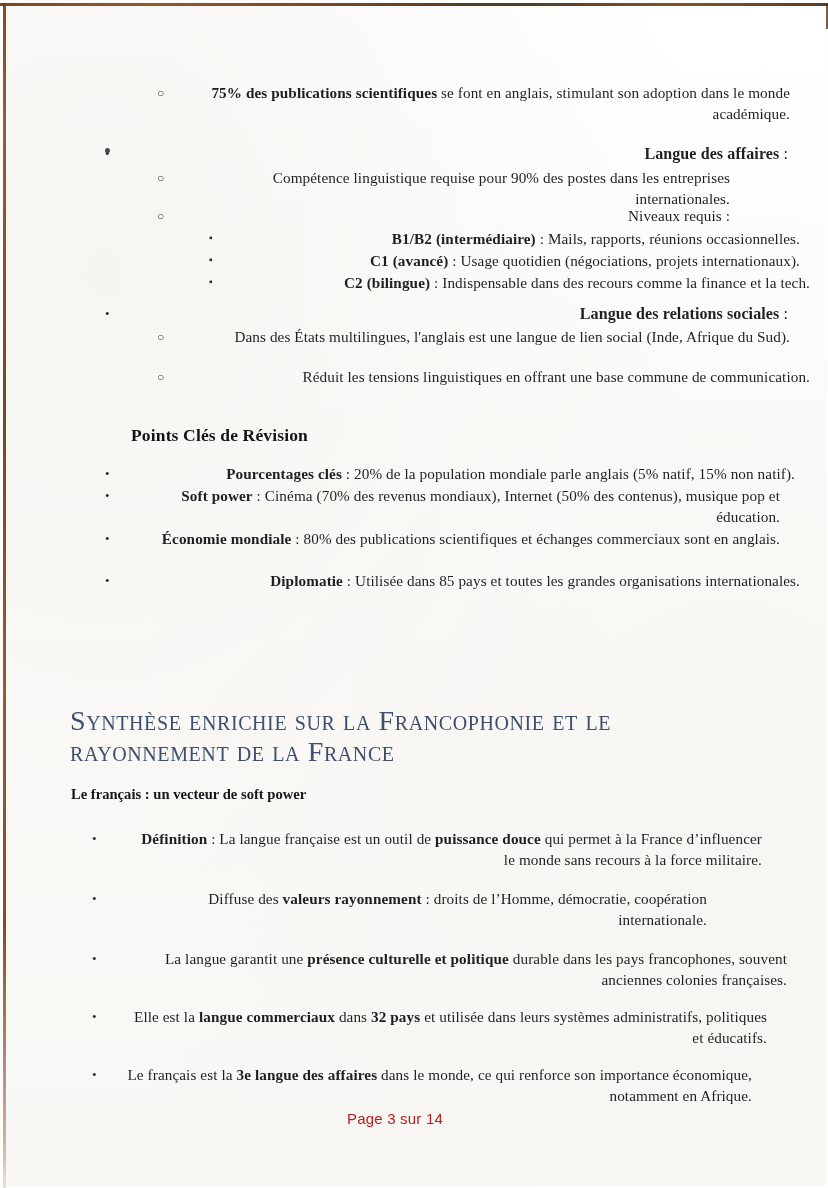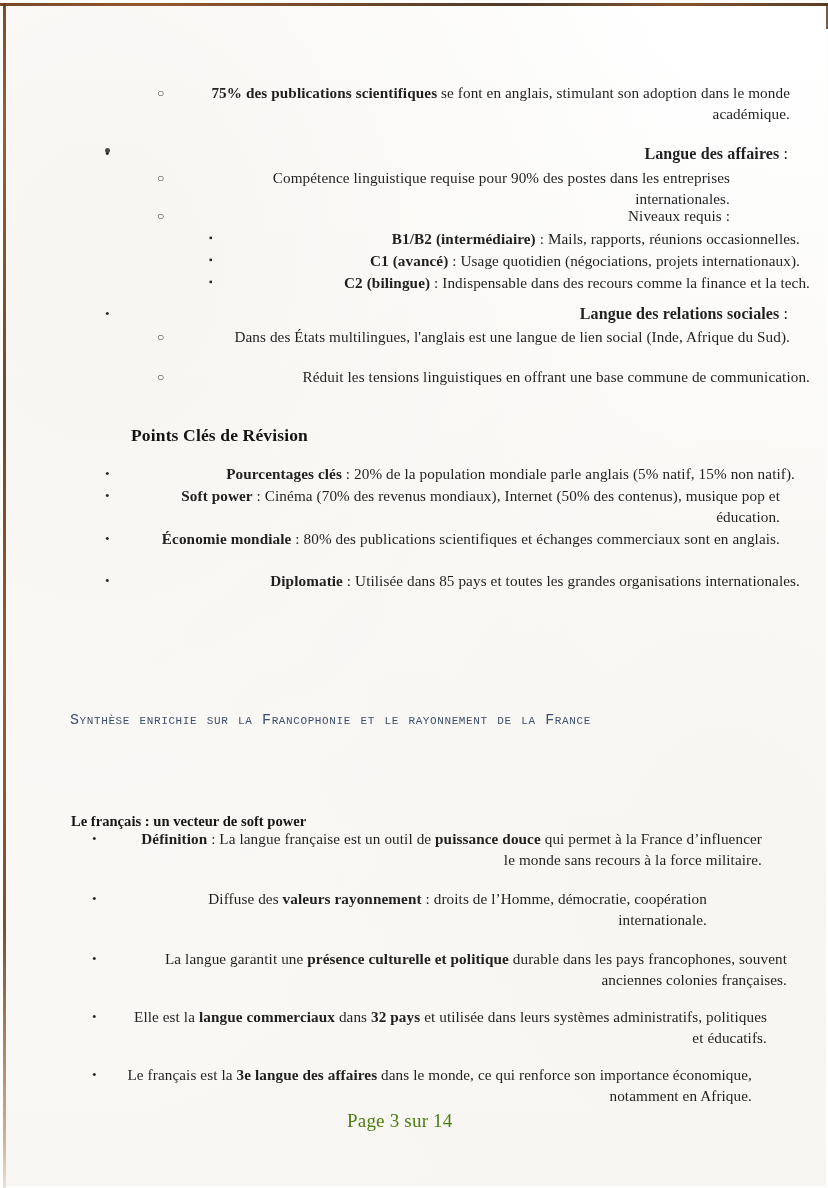--- a/index.html
+++ b/index.html
@@ -89,39 +89,38 @@
   
   .h-black {
     position: absolute;
     font-size: 17.5px;
     font-weight: bold;
     color: #141414;
     letter-spacing: .15px;
   }
   .h-blue {
     position: absolute;
-    font-size: 15px;
+    font-size: 28px;
     color: #3e4e6e;
     font-variant: small-caps;
     letter-spacing: .6px;
     line-height: 31px;
     font-weight: normal;
-    font-family: Liberation Mono, monospace;
   }
   .h-sub {
     position: absolute;
     font-size: 14.6px;
     font-weight: bold;
     color: #161616;
   }
   .footer {
     position: absolute;
-    font-family: Liberation Serif, serif;
-    font-size: 19px;
-    color: #4d7c0f;
+    font-family: Liberation Sans, sans-serif;
+    font-size: 15px;
+    color: #b91c1c;
     letter-spacing: .2px;
   }
 </style>
 </head>
 <body>
 
 <div id="page">
 
   <div class="paper-tint"></div>
   <div class="scan-edge-top"></div>
@@ -198,21 +197,21 @@
       <span class="txt"><b>Économie mondiale</b><span> : 80% des publications scientifiques et échanges commerciaux sont en anglais.</span></span>
     </div>
 
     <div class="li" style="left:105px; top:570px; width:660px; padding-left:35px;">
       <span class="mark disc">•</span>
       <span class="txt"><b>Diplomatie</b><span> : Utilisée dans 85 pays et toutes les grandes organisations internationales.</span></span>
     </div>
 
     <div class="h-blue" style="left:70px; top:705px; width:680px;">Synthèse enrichie sur la Francophonie et le rayonnement de la France</div>
 
-    <div class="h-sub" style="left:71px; top:813px;text-align:center;">Le français : un vecteur de soft power</div>
+    <div class="h-sub" style="left:71px; top:786px;text-align:center;">Le français : un vecteur de soft power</div>
 
     <div class="li" style="left:92px; top:828px; width:635px; padding-left:35px;">
       <span class="mark disc">•</span>
       <span class="txt"><b>Définition</b><span> : La langue française est un outil de </span><b>puissance douce</b><span> qui permet à la France d’influencer le monde sans recours à la force militaire.</span></span>
     </div>
 
     <div class="li" style="left:92px; top:888px; width:580px; padding-left:35px;">
       <span class="mark disc">•</span>
       <span class="txt"><span>Diffuse des </span><b>valeurs rayonnement</b><span> : droits de l’Homme, démocratie, coopération internationale.</span></span>
     </div>

